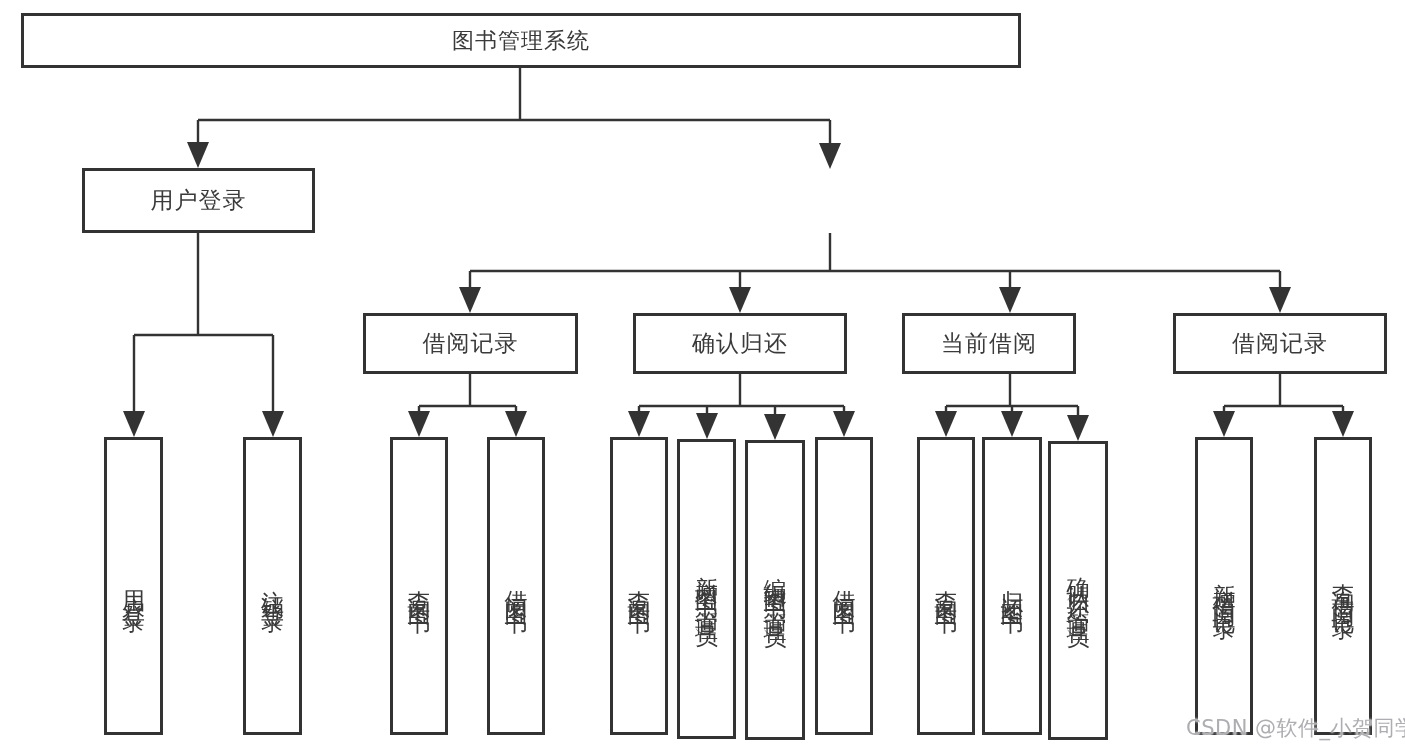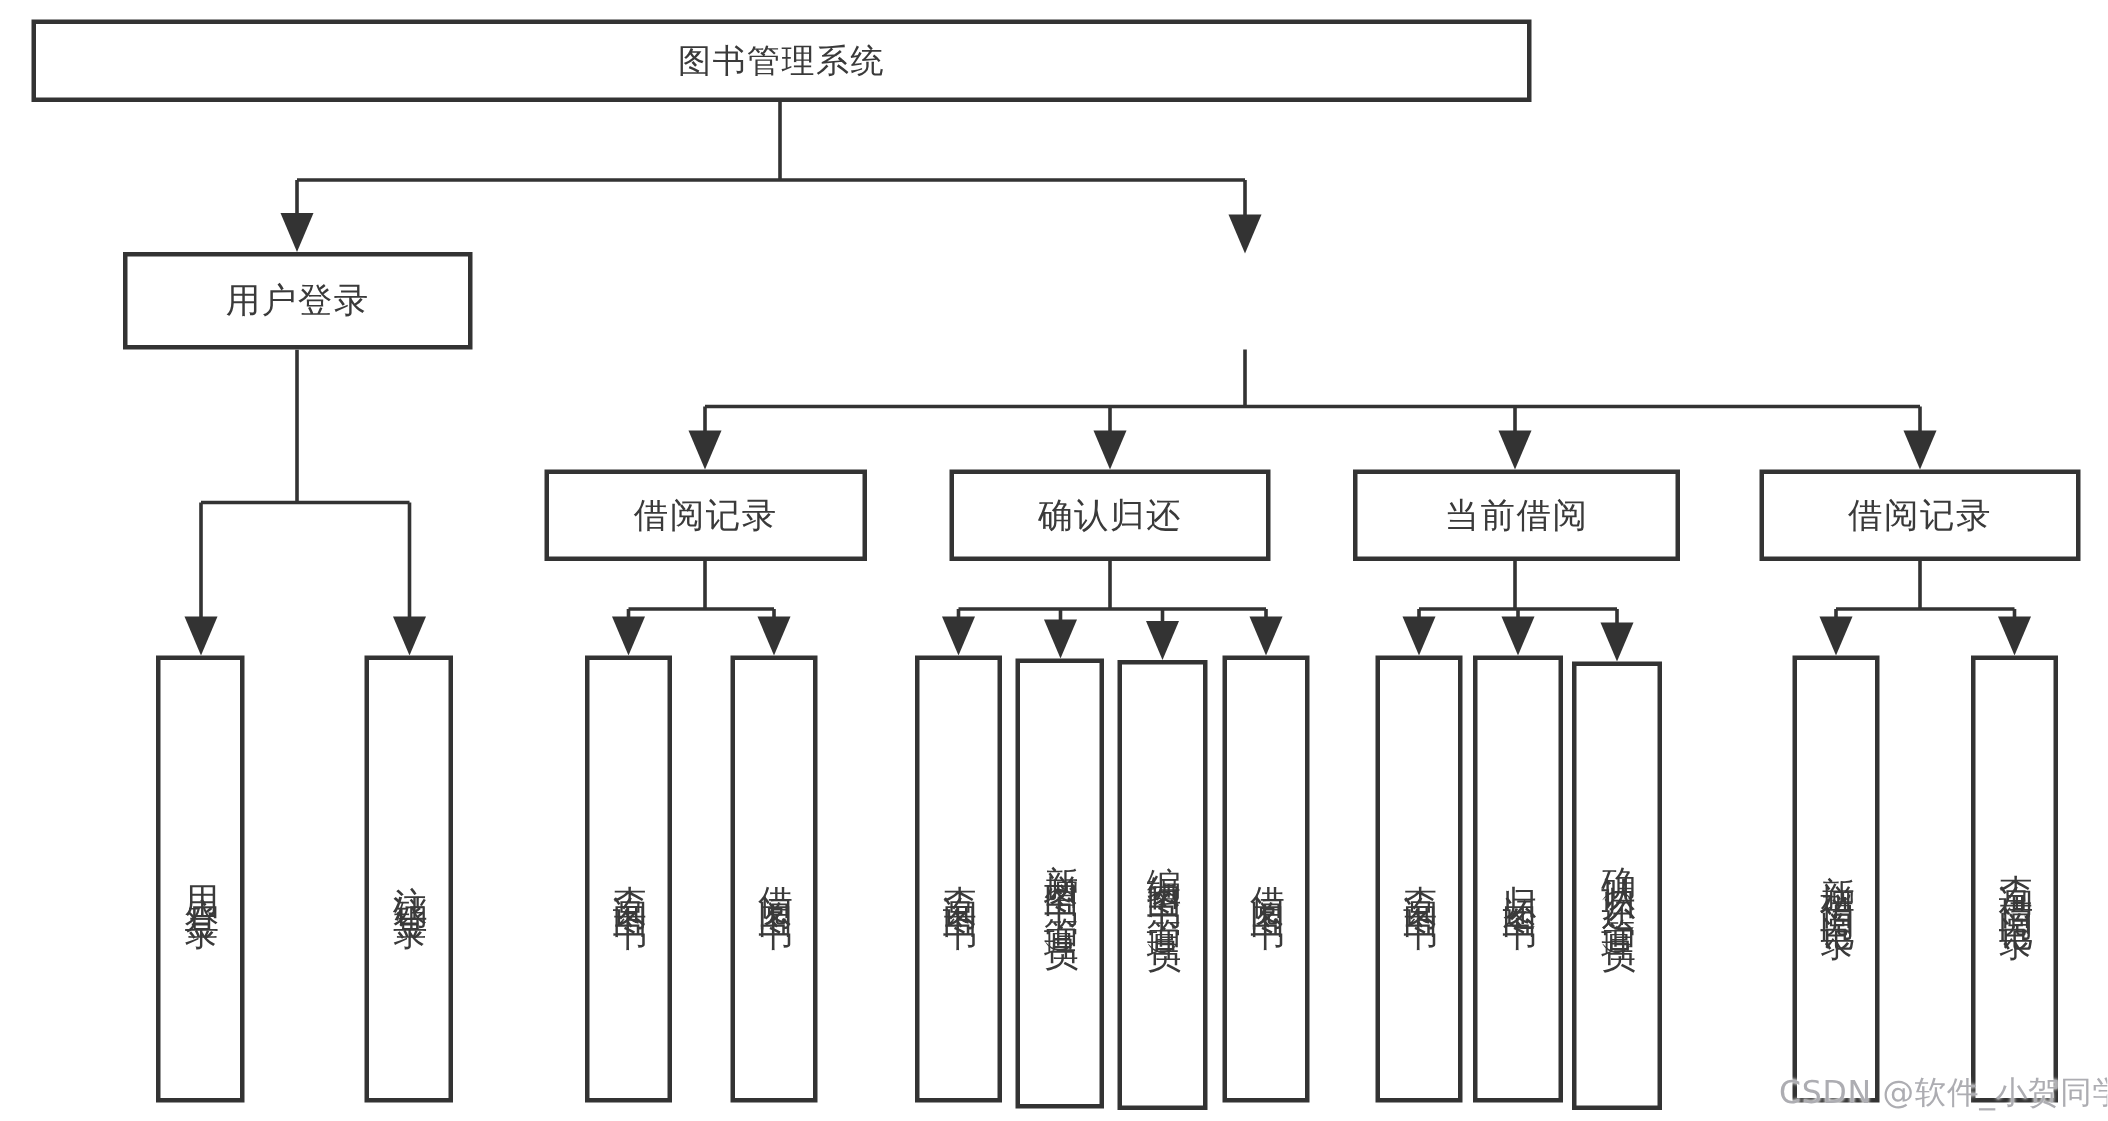--- a/index.html
+++ b/index.html
@@ -13,21 +13,21 @@
     position:absolute;border:3px solid #333333;background:#ffffff;z-index:2;
     display:flex;align-items:center;justify-content:center;
     color:#3a3a3a;
   }
   .hnode{font-size:23px;letter-spacing:1px;white-space:nowrap;}
   .root{left:21px;top:13px;width:1000px;height:55px;font-size:22px;}
   .n-user-login{left:82px;top:168px;width:233px;height:65px;}
   .n-book-mgmt{left:712px;top:169px;width:236px;height:64px;}
   .n-l3-1{left:363px;top:313px;width:215px;height:61px;}
   .n-l3-2{left:633px;top:313px;width:214px;height:61px;}
-  .n-l3-3{left:902px;top:313px;width:218px;height:61px;}
+  .n-l3-3{left:902px;top:313px;width:174px;height:61px;}
   .n-l3-4{left:1173px;top:313px;width:214px;height:61px;align-items:center;}
   .leaf{top:437px;width:59px;height:298px;}
   .leaf span{
     writing-mode:vertical-rl;text-orientation:mixed;
     font-size:23px;letter-spacing:7px;line-height:1;color:#3a3a3a;
   }
   .lf-a{left:104px;}
   .lf-b{left:243px;}
   .lf-c{left:390px;width:58px;}
   .lf-d{left:487px;width:58px;}

